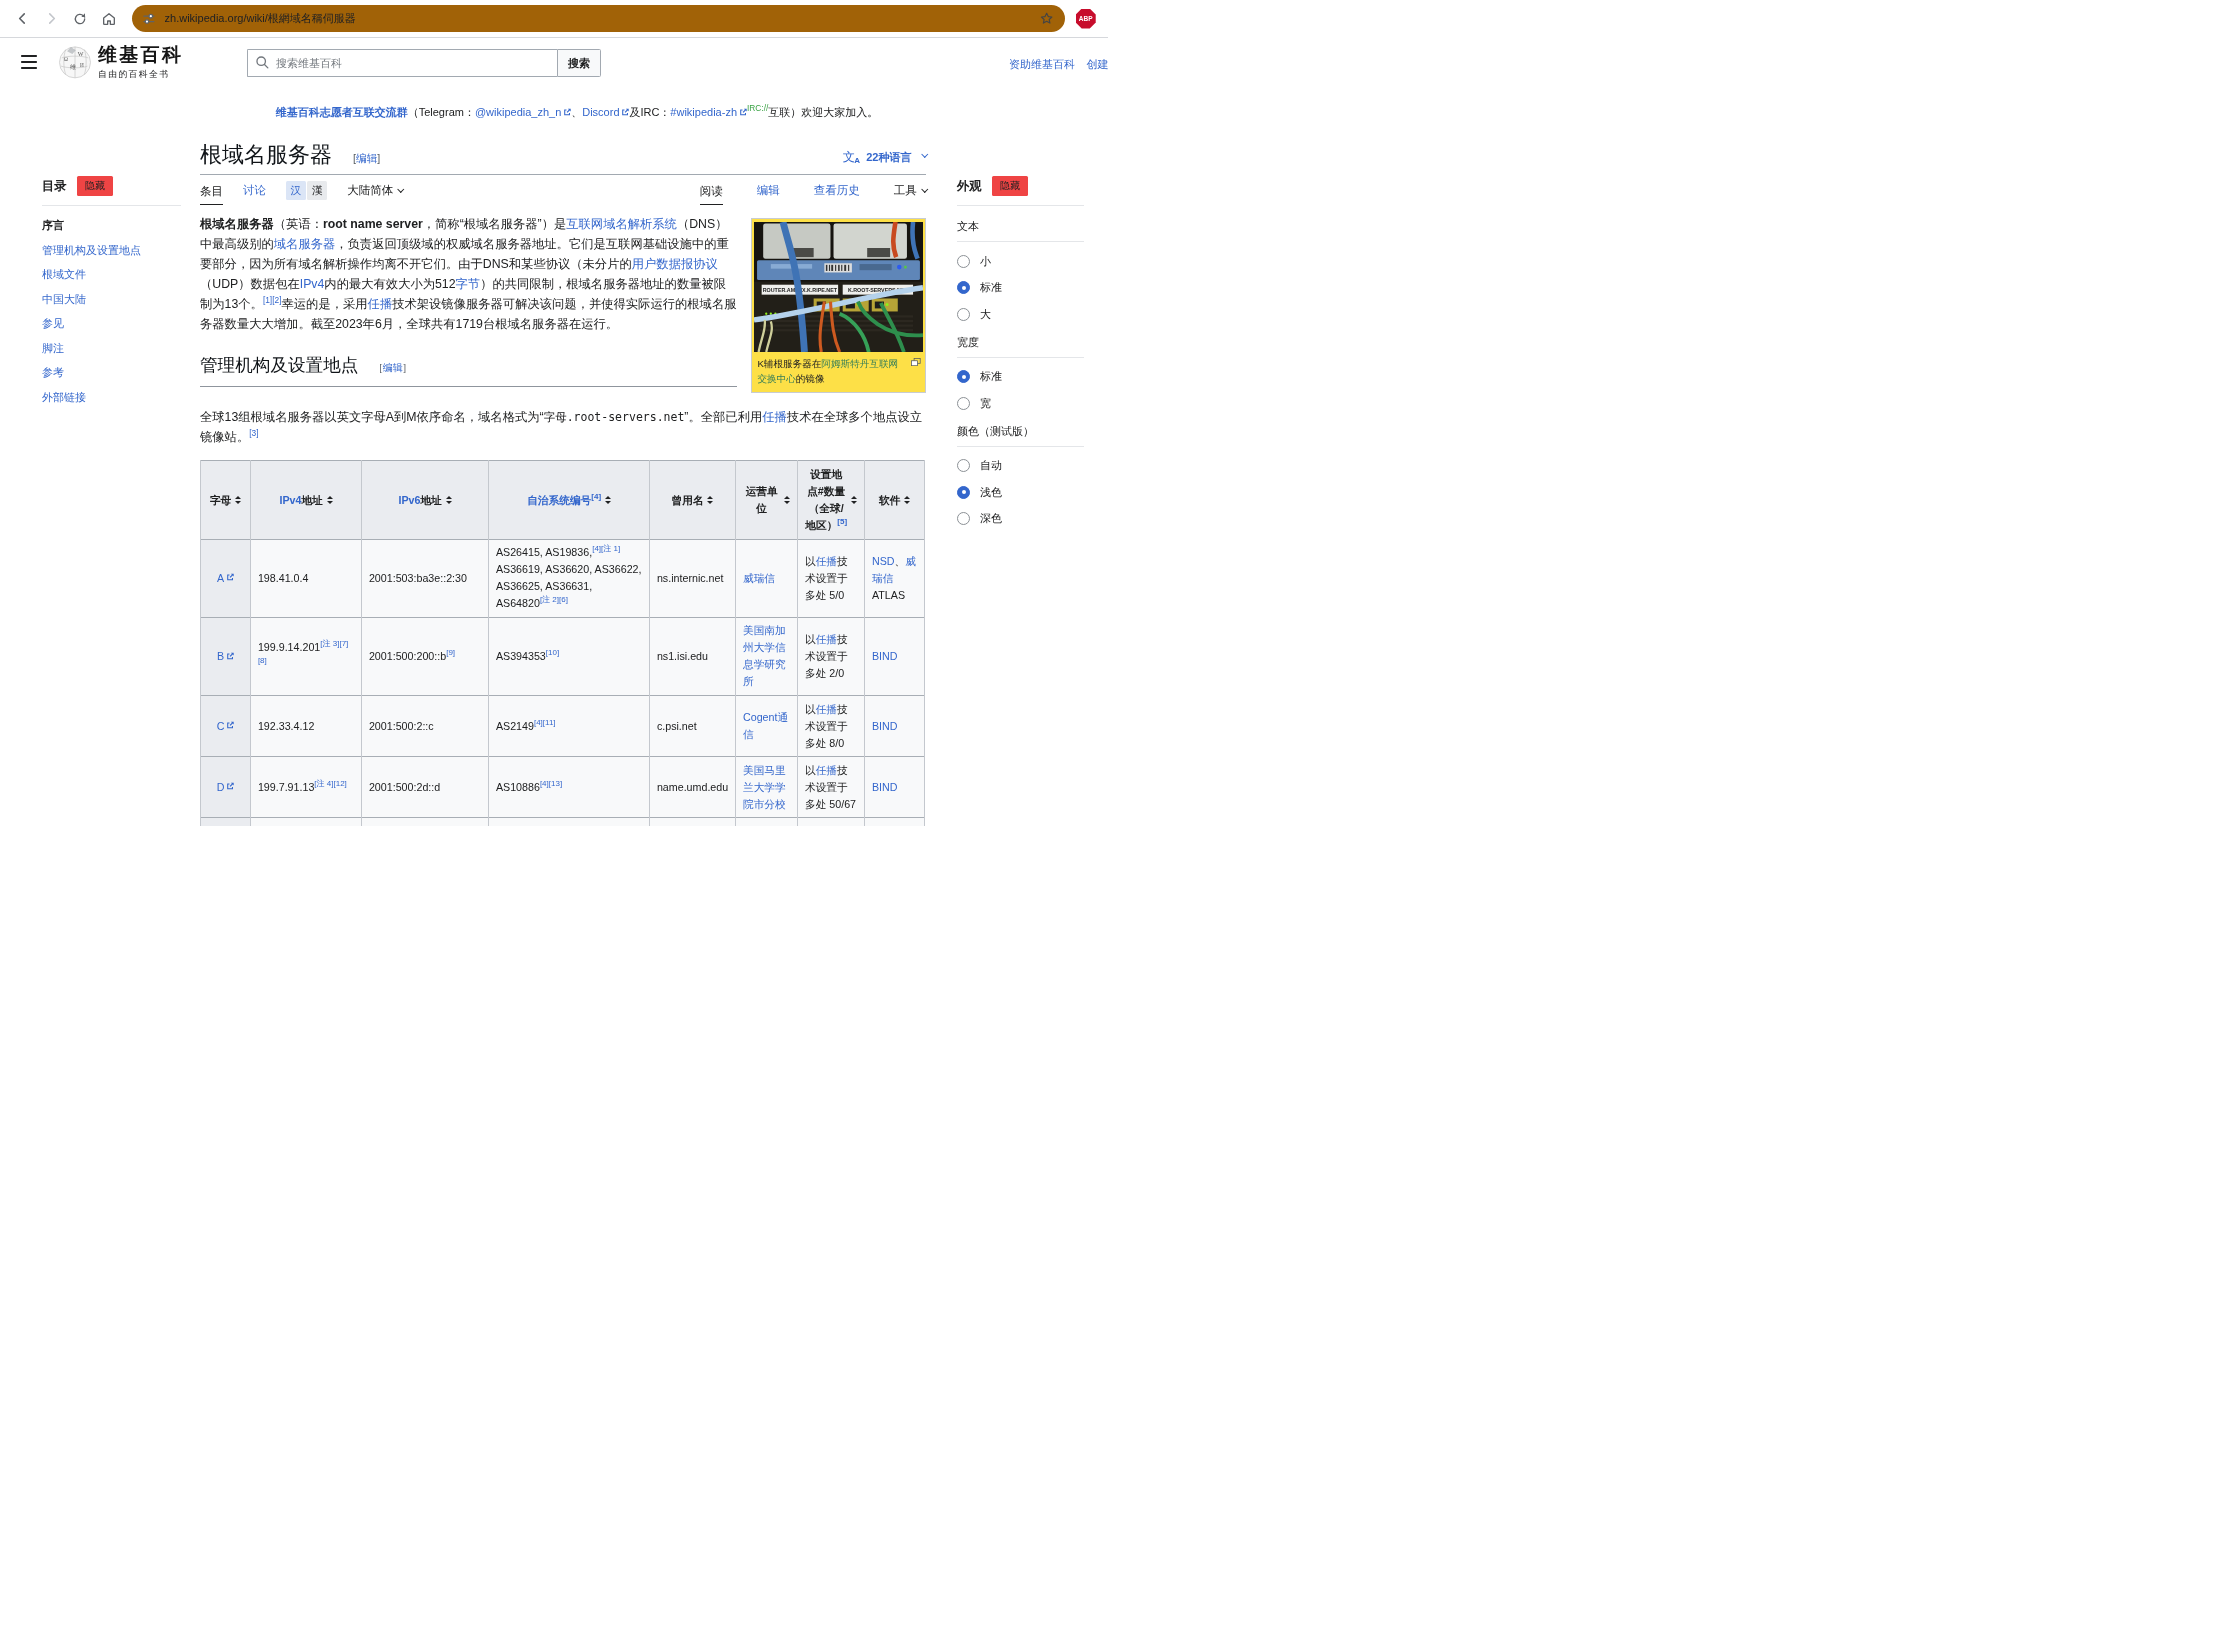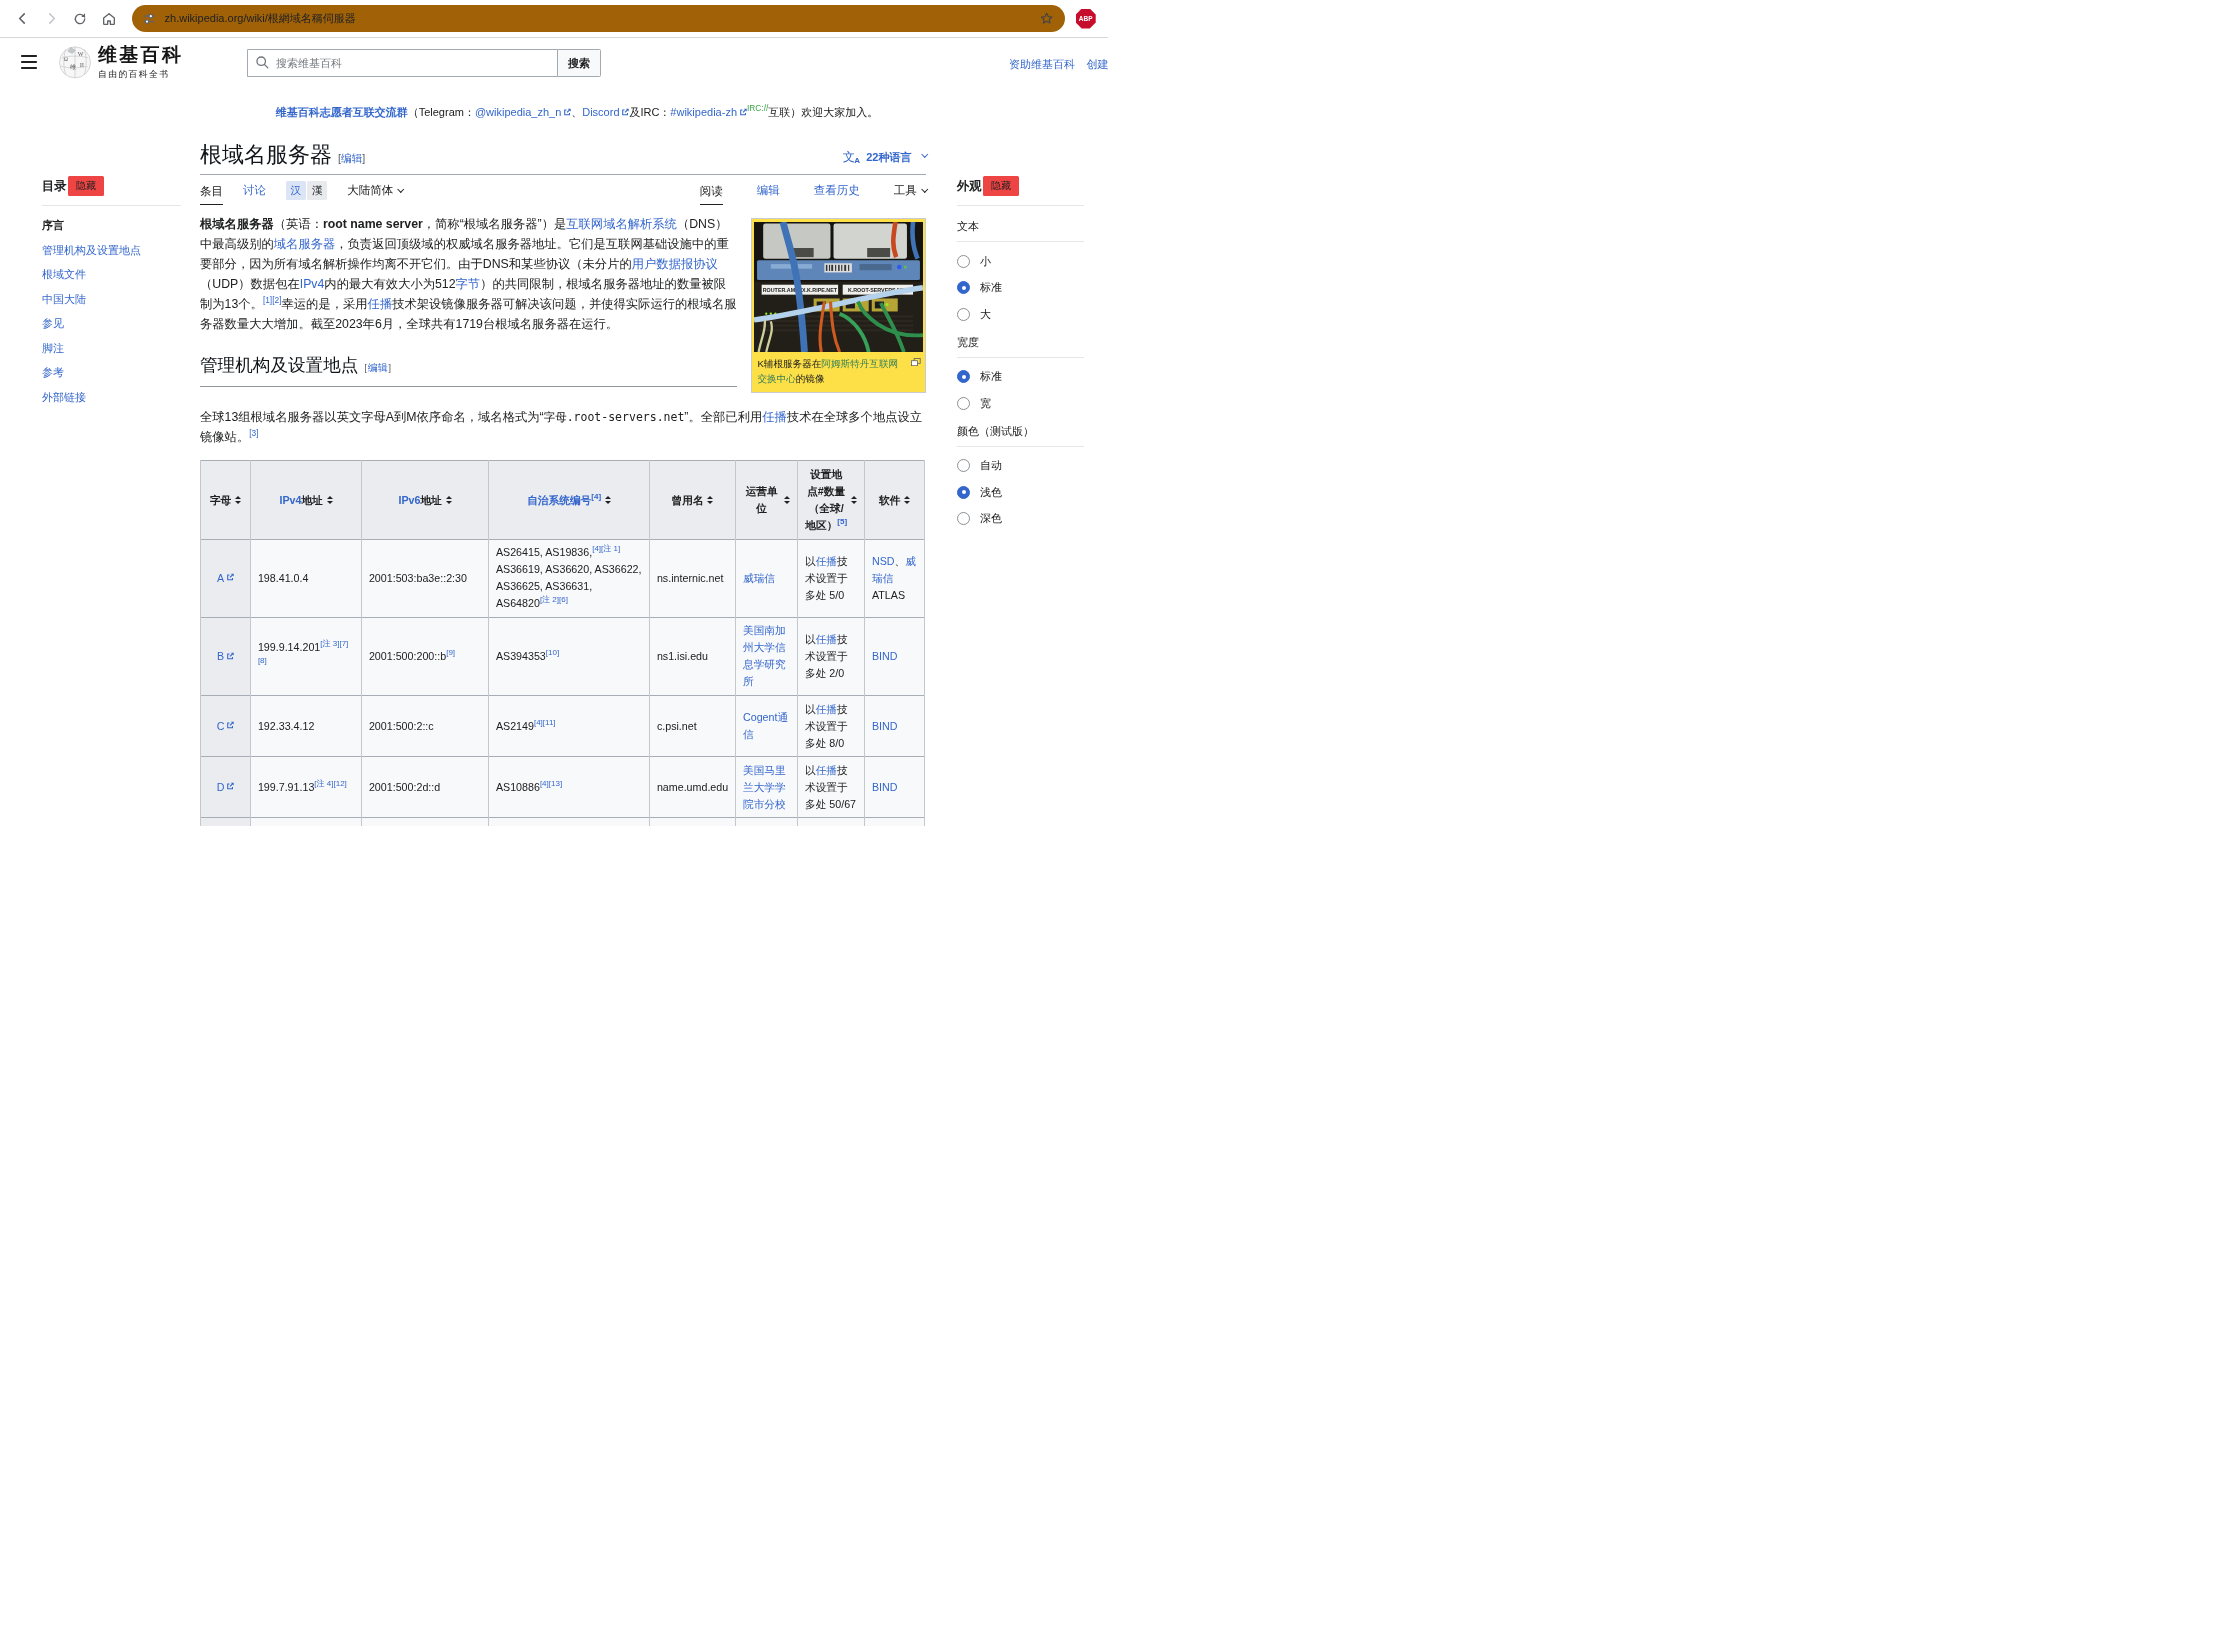--- a/index.html
+++ b/index.html
@@ -45,39 +45,39 @@
   .lnk.strong { font-weight:bold; }
   .lnk.green { color:#347d58; }
   sup.ref { font-size:8.4px; color:#36c; line-height:0; }
   sup.ref.gsup { color:#3aa345; }
   .extico { display:inline-block; margin-left:1.5px; }
   .mono { font-family:"DejaVu Sans Mono", monospace; font-size:11.5px; }
   b.lat { font-family:"Liberation Sans", sans-serif; }
 
   
   .toc { position:absolute; left:42px; top:176px; width:139px; }
-  .panelhead { display:flex; align-items:center; gap:1px; font-size:12.3px; font-weight:bold; padding-bottom:9.2px; border-bottom:0.8px solid #e4e6e9; }
+  .panelhead { display:flex; align-items:center; gap:10px; font-size:12.3px; font-weight:bold; padding-bottom:9.2px; border-bottom:0.8px solid #e4e6e9; }
   .hidebtn { background:#ef4444; border:none; border-radius:1.5px; font-size:10px; font-weight:normal; padding:3.1px 8.4px; color:#202122; font-family:inherit; cursor:pointer; }
   .toc-item { display:block; margin:10.7px 0; font-size:11px; color:#36c; line-height:13.8px; }
   .toc-item.active { color:#202122; font-weight:bold; }
   .toc-item:first-of-type { margin-top:13px; }
 
   
   .appearance { position:absolute; left:957px; top:176px; width:127px; font-size:11px; }
   .ap-title { margin-top:13px; padding-bottom:6.9px; border-bottom:0.8px solid #e4e6e9; color:#202122; }
   .ap-opt { display:flex; align-items:center; gap:10px; margin:11.5px 0; cursor:pointer; }
   .radio { width:13px; height:13px; border:1.2px solid #8c9196; border-radius:50%; position:relative; flex:none; background:#fff; }
   .radio.sel { background:#36c; border-color:#36c; }
   .radio.sel::after { content:""; position:absolute; inset:3.5px; background:#fff; border-radius:50%; }
 
   
   .main { position:absolute; left:200px; top:142px; width:726px; }
   .titlebar { position:relative; padding-bottom:6.1px; border-bottom:1.1px solid #a2a9b1; }
   h1 { display:inline; margin:0; font-family:"Liberation Serif", serif; font-weight:400; font-size:22px; line-height:26px; color:#101418; }
-  .editlink { font-size:10.7px; margin-left:6px; white-space:nowrap; }
+  .editlink { font-size:10.7px; margin-left:21px; white-space:nowrap; }
   .editlink .br { color:#54595d; }
   .editlink a { color:#36c; }
   .langbtn { position:absolute; right:0; top:6.9px; color:#36c; font-weight:bold; font-size:11px; display:flex; align-items:center; gap:5.4px; cursor:pointer; }
   .langico { font-weight:normal; font-size:12.3px; color:#36c; }
   .langico .a { font-size:8px; position:relative; top:2.3px; left:-0.8px; font-weight:bold; }
   .chev { display:inline-block; width:5.4px; height:5.4px; border-right:1.2px solid currentColor; border-bottom:1.2px solid currentColor; transform:rotate(45deg) translateY(-1.5px); margin-left:3.8px; position:relative; top:-1.5px; }
 
   .tabsrow { position:relative; height:31px; display:flex; align-items:center; }
   .ltabs, .rtabs { display:flex; align-items:center; gap:20px; }
   .rtabs { position:absolute; right:0; gap:34px; }

